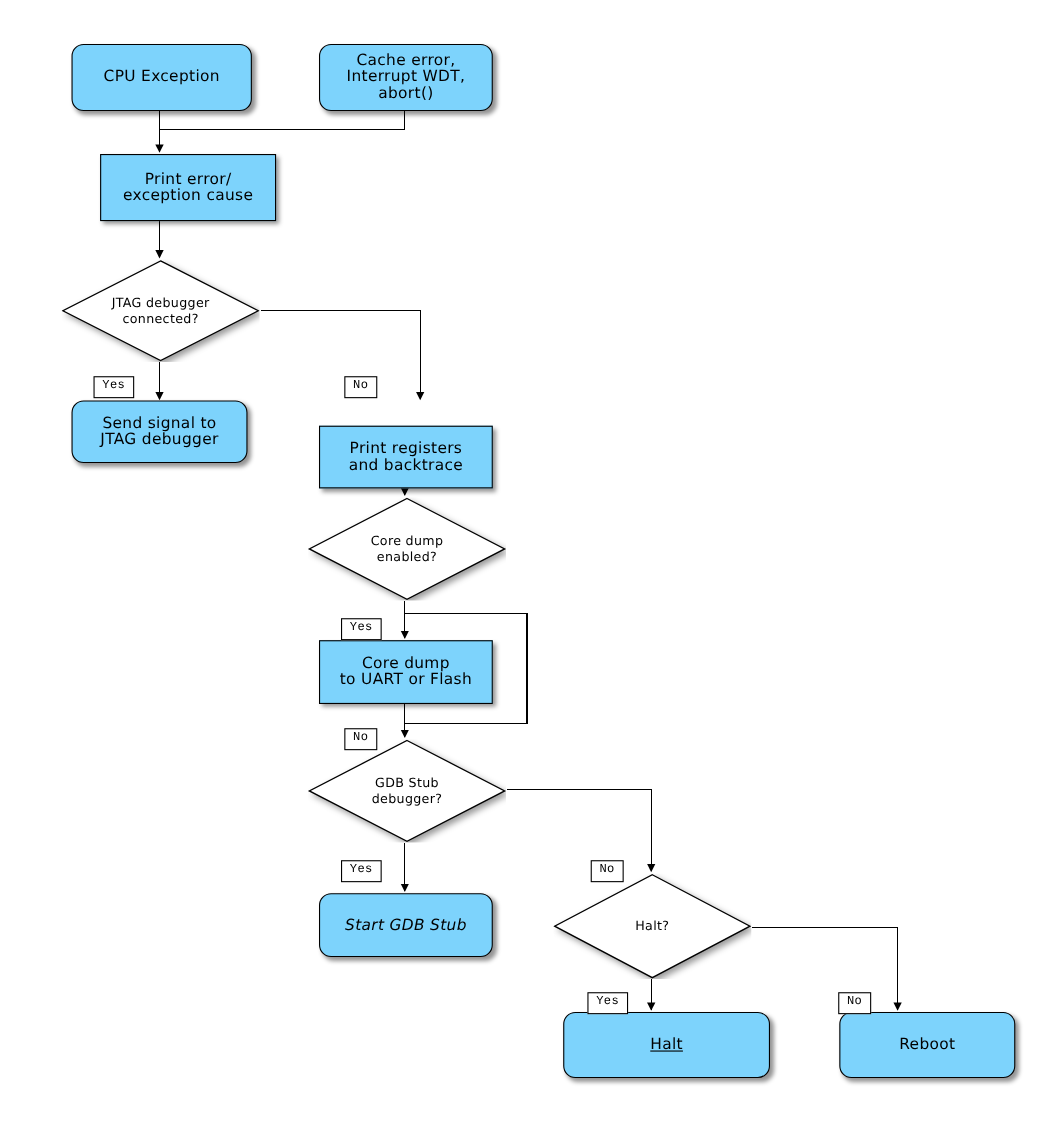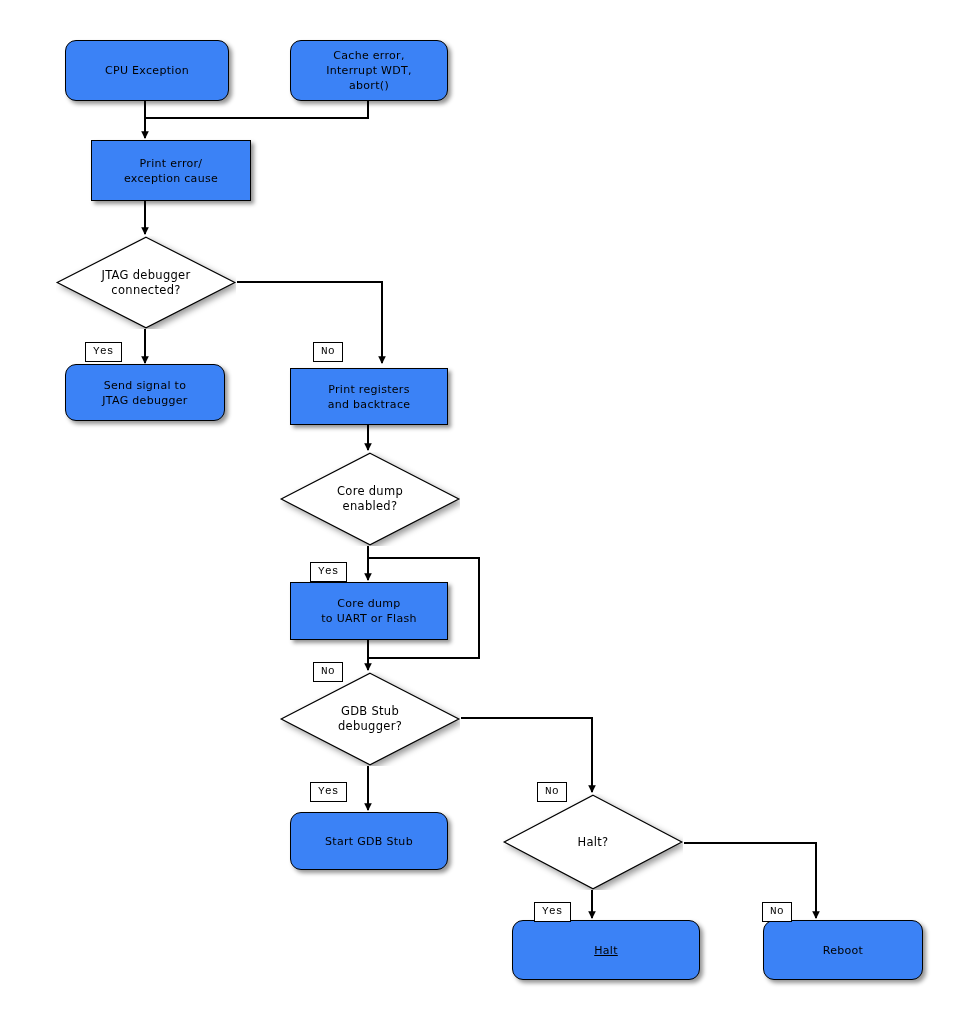--- a/index.html
+++ b/index.html
@@ -19,27 +19,27 @@
     position: absolute;
     left: 0;
     top: 0;
     width: 960px;
     height: 1020px;
     pointer-events: none;
   }
   .node {
     position: absolute;
     box-sizing: border-box;
-    background: #3b82f6;
+    background: #7dd3fc;
     border: 1px solid #000000;
     display: flex;
     align-items: center;
     justify-content: center;
     text-align: center;
-    font-size: 11px;
+    font-size: 14px;
     line-height: 15px;
     color: #000000;
     letter-spacing: 0.3px;
     box-shadow: 3px 3px 4px rgba(0,0,0,0.42);
     z-index: 3;
   }
   .node.rounded { border-radius: 11px; }
   .node .txt { white-space: pre; display: block; }
   .node.clip .txt { overflow: hidden; width: 100%; }
 
@@ -143,21 +143,21 @@
     </svg>
     <div class="dlabel">JTAG debugger
 connected?</div>
   </div>
 
   <div class="node rounded clip" style="left:65px; top:364px; width:160px; height:57px;">
     <span class="txt">Send signal to
 JTAG debugger</span>
   </div>
 
-  <div class="node" style="left:290px; top:368px; width:158px; height:57px;text-align:center;">
+  <div class="node" style="left:290px; top:387px; width:158px; height:57px;text-align:center;">
     <span class="txt">Print registers
 and backtrace</span>
   </div>
 
   <div class="diamond" style="left:280px; top:452px; width:180px; height:94px;">
     <svg class="shape" viewBox="0 0 180 94" preserveAspectRatio="none">
       <polygon points="90,1.2 178.8,47 90,92.8 1.2,47" fill="#ffffff" stroke="#000000" stroke-width="1.2" style="filter:drop-shadow(3px 3px 3px rgba(0,0,0,0.40))"></polygon>
     </svg>
     <div class="dlabel">Core dump
 enabled?</div>
@@ -169,21 +169,21 @@
   </div>
 
   <div class="diamond" style="left:280px; top:672px; width:180px; height:94px;">
     <svg class="shape" viewBox="0 0 180 94" preserveAspectRatio="none">
       <polygon points="90,1.2 178.8,47 90,92.8 1.2,47" fill="#ffffff" stroke="#000000" stroke-width="1.2" style="filter:drop-shadow(3px 3px 3px rgba(0,0,0,0.40))"></polygon>
     </svg>
     <div class="dlabel">GDB Stub
 debugger?</div>
   </div>
 
-  <div class="node rounded clip" style="left:290px; top:812px; width:158px; height:58px;">
+  <div class="node rounded clip" style="left:290px; top:812px; width:158px; height:58px;font-style:italic;">
     <span class="txt">Start GDB Stub</span>
   </div>
 
   <div class="diamond" style="left:503px; top:794px; width:180px; height:96px;">
     <svg class="shape" viewBox="0 0 180 96" preserveAspectRatio="none">
       <polygon points="90,1.2 178.8,48 90,94.8 1.2,48" fill="#ffffff" stroke="#000000" stroke-width="1.2" style="filter:drop-shadow(3px 3px 3px rgba(0,0,0,0.40))"></polygon>
     </svg>
     <div class="dlabel">Halt?</div>
   </div>
 

